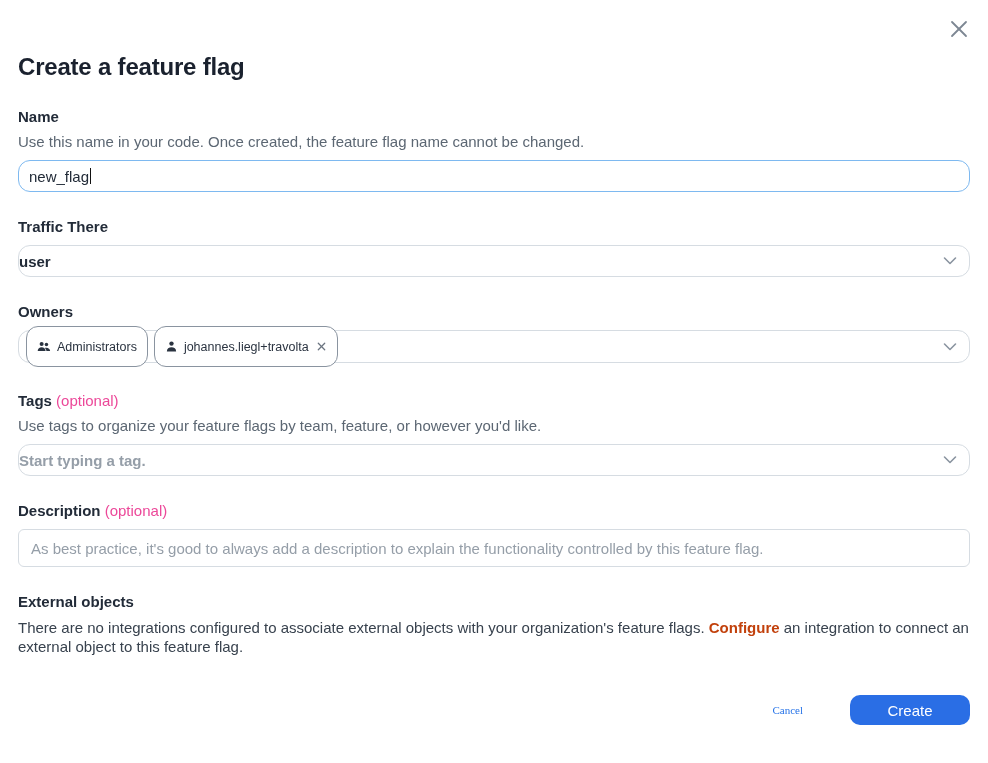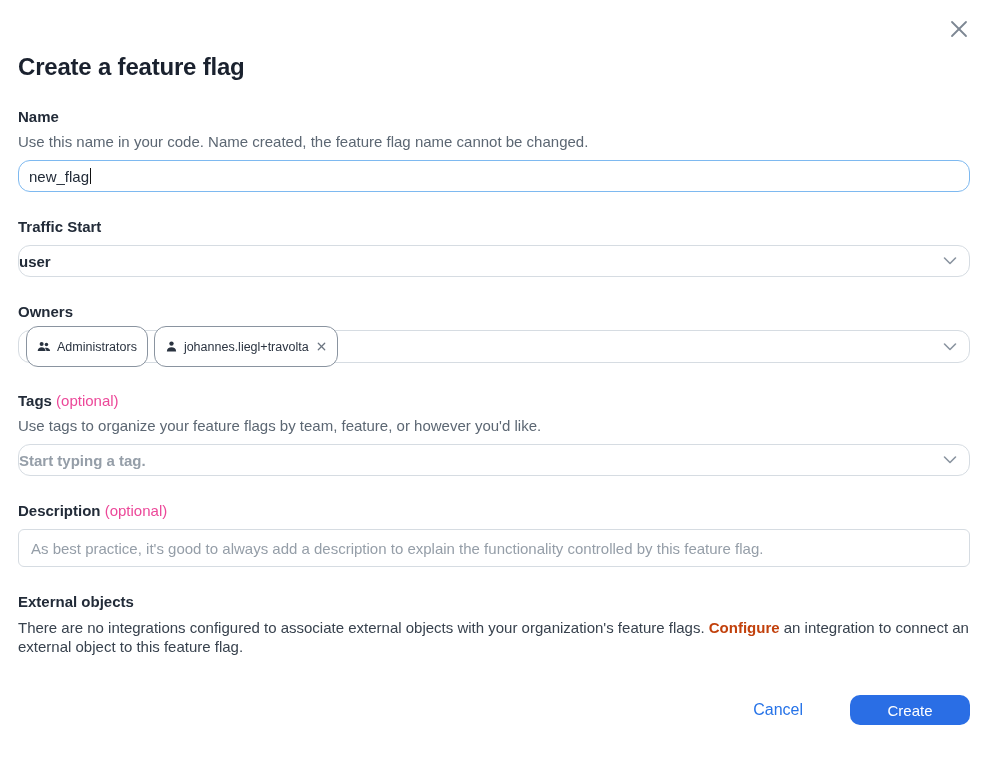--- a/index.html
+++ b/index.html
@@ -74,21 +74,21 @@
     max-width: 952px;
   }
   a.inline-link { color: #c2410c; font-weight: 700; text-decoration: none; cursor: pointer; }
 
   .footer {
     position: absolute; right: 18px; bottom: 38px;
     display: flex; align-items: center;
   }
   .cancel-btn {
     border: none; background: transparent; color: #2673e8;
-    font-size: 16px; font-family: Liberation Sans, sans-serif;
+    font-size: 11px; font-family: Liberation Serif, serif;
     cursor: pointer; margin-right: 47px;
   }
   .create-btn {
     width: 120px; height: 30px;
     background: #2a6ee5; color: #ffffff; border: none; border-radius: 10px;
     font-size: 15px; font-family: "Liberation Sans", sans-serif;
     cursor: pointer;
   }
 
   svg { display: block; }
@@ -104,29 +104,29 @@
     </svg>
   </span>
 </button>
 
 <div class="container">
 
   <h1 class="modal-title">Create a feature flag</h1>
 
   <div class="field-group">
     <div class="field-label">Name</div>
-    <div class="field-help">Use this name in your code. Name created, the feature flag name cannot be changed.</div>
+    <div class="field-help">Use this name in your code. Once created, the feature flag name cannot be changed.</div>
     <div class="text-input focused">
       <span>new_flag</span>
         <span class="caret"></span>
     </div>
   </div>
 
   <div class="field-group">
-    <div class="field-label">Traffic Start</div>
+    <div class="field-label">Traffic There</div>
     <div class="select-box">
       <span>user</span>
       <span class="chev">
         <svg width="14" height="9" viewBox="0 0 14 9" fill="none" stroke="#8a94a0" stroke-width="1.6" stroke-linecap="round" stroke-linejoin="round">
           <polyline points="1.5,1.5 7,7 12.5,1.5"></polyline>
         </svg>
       </span>
     </div>
   </div>
 

